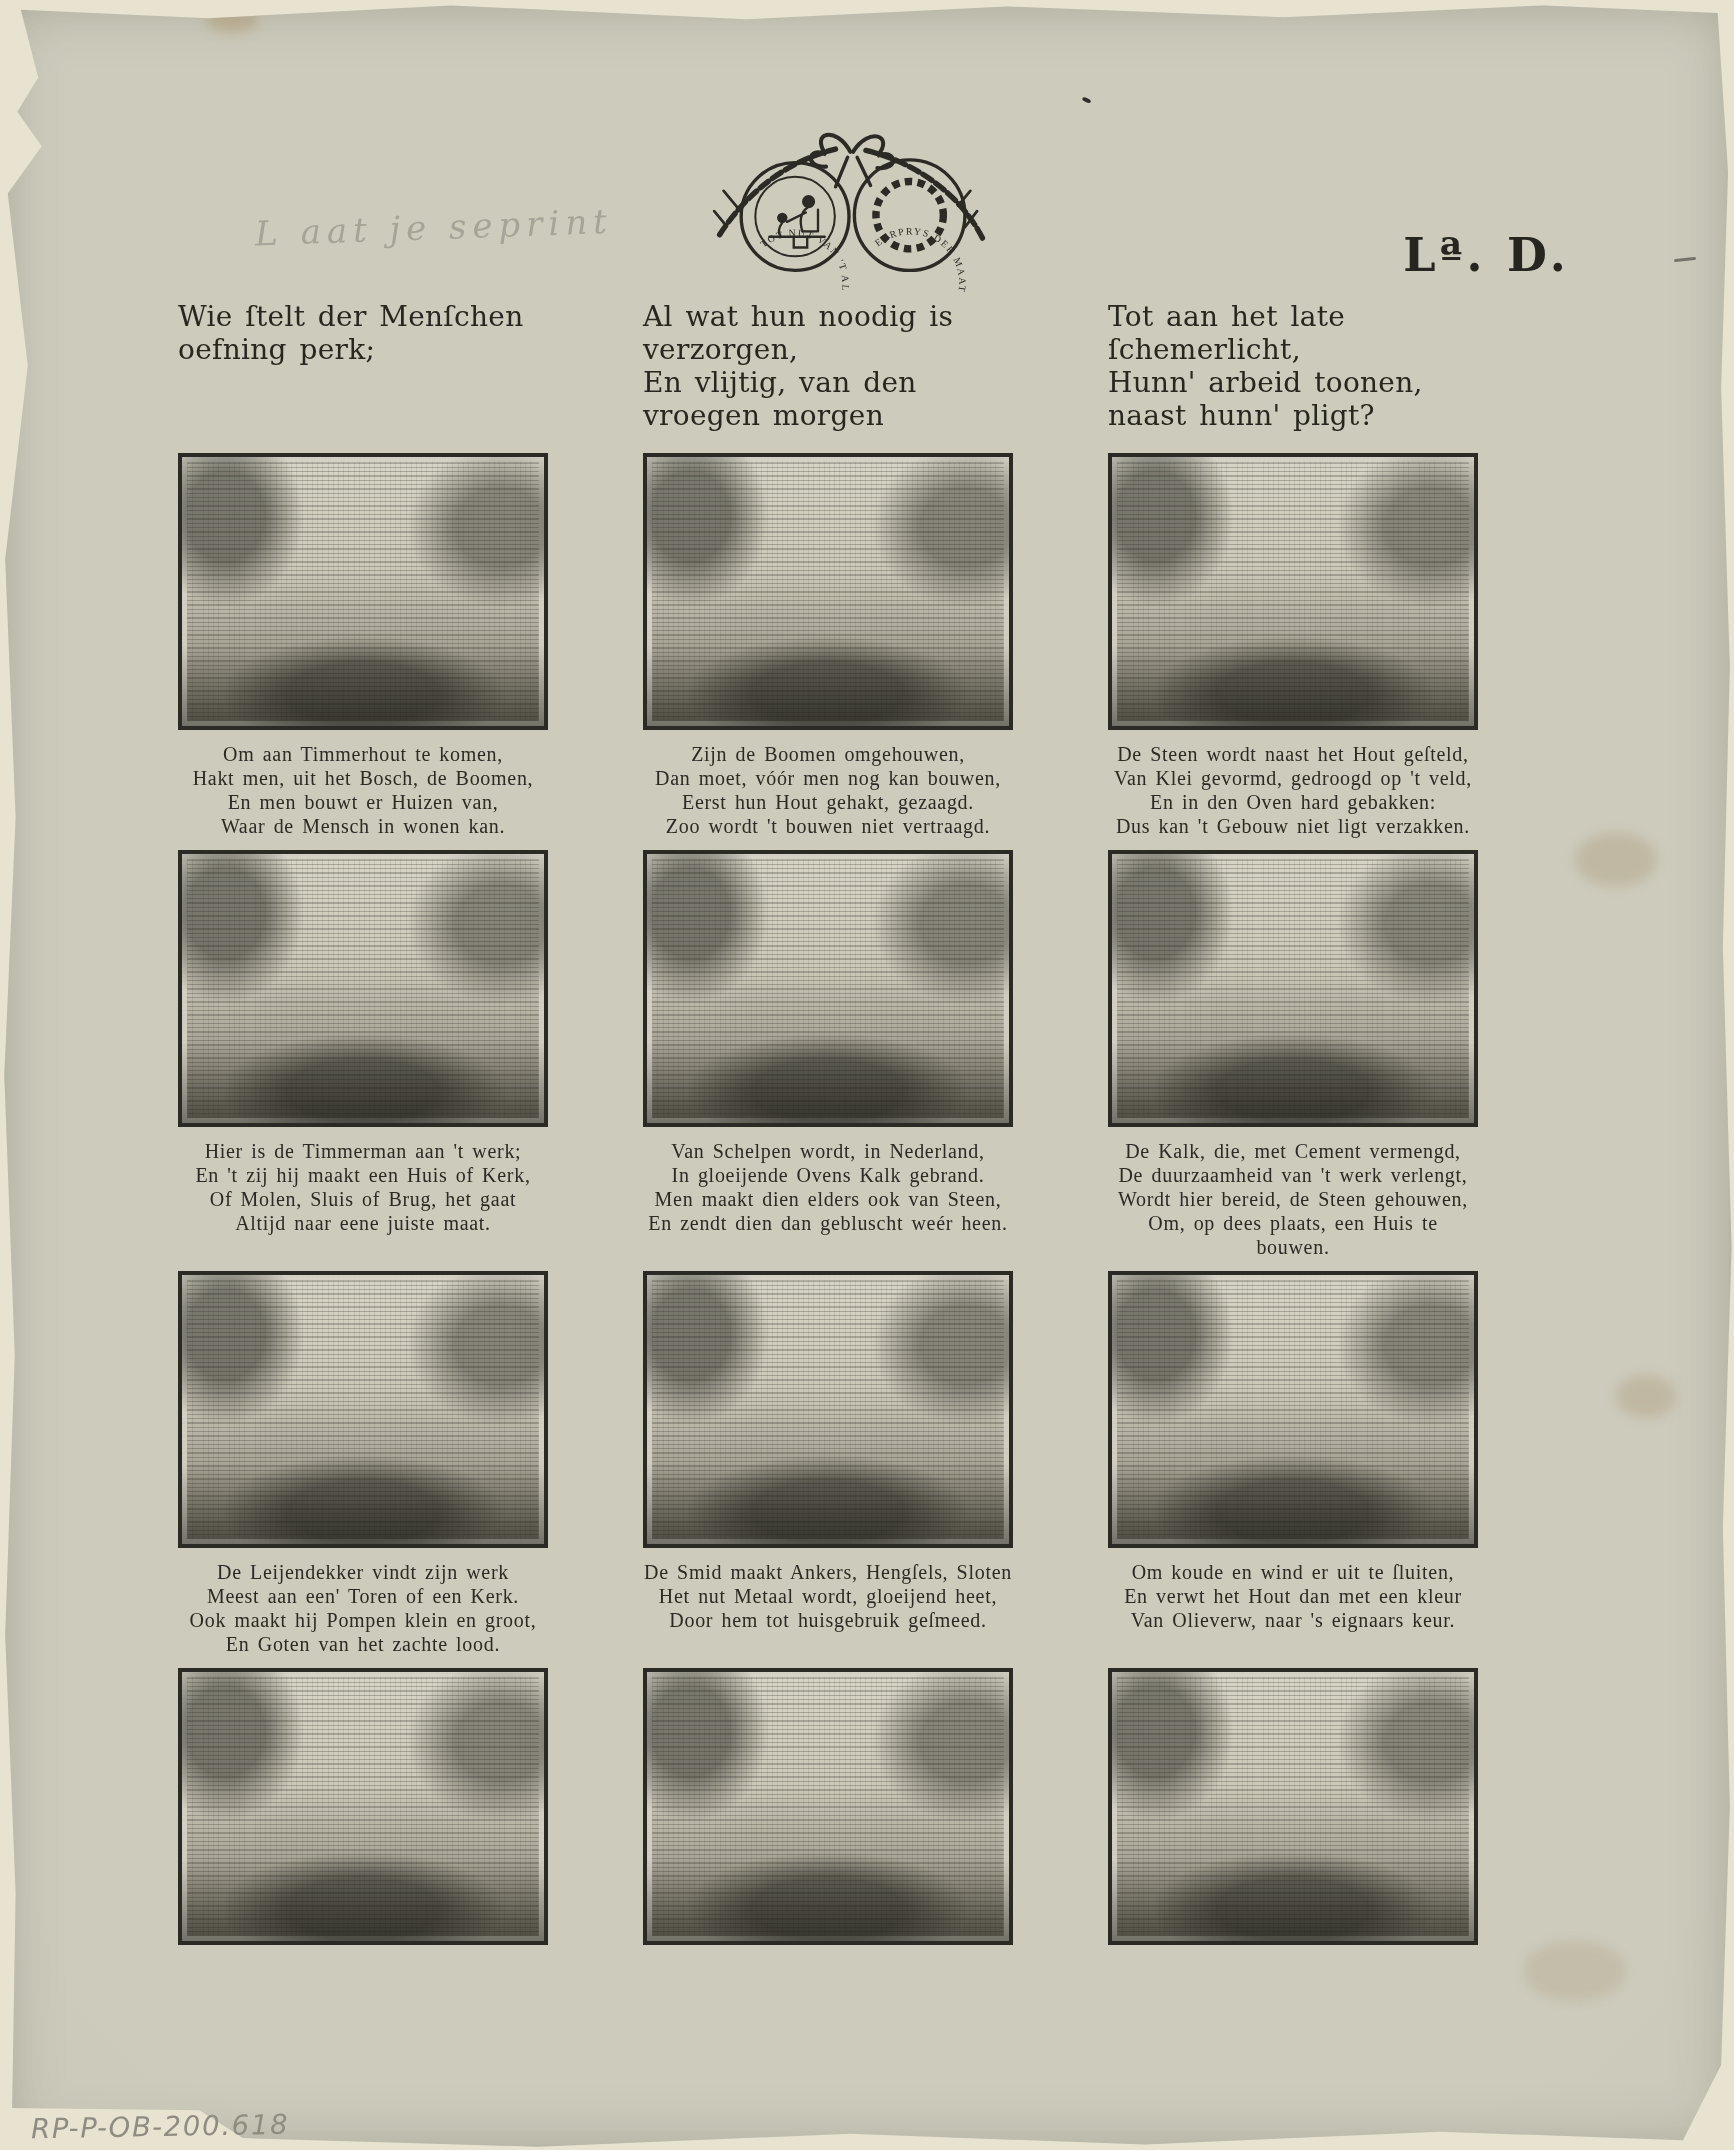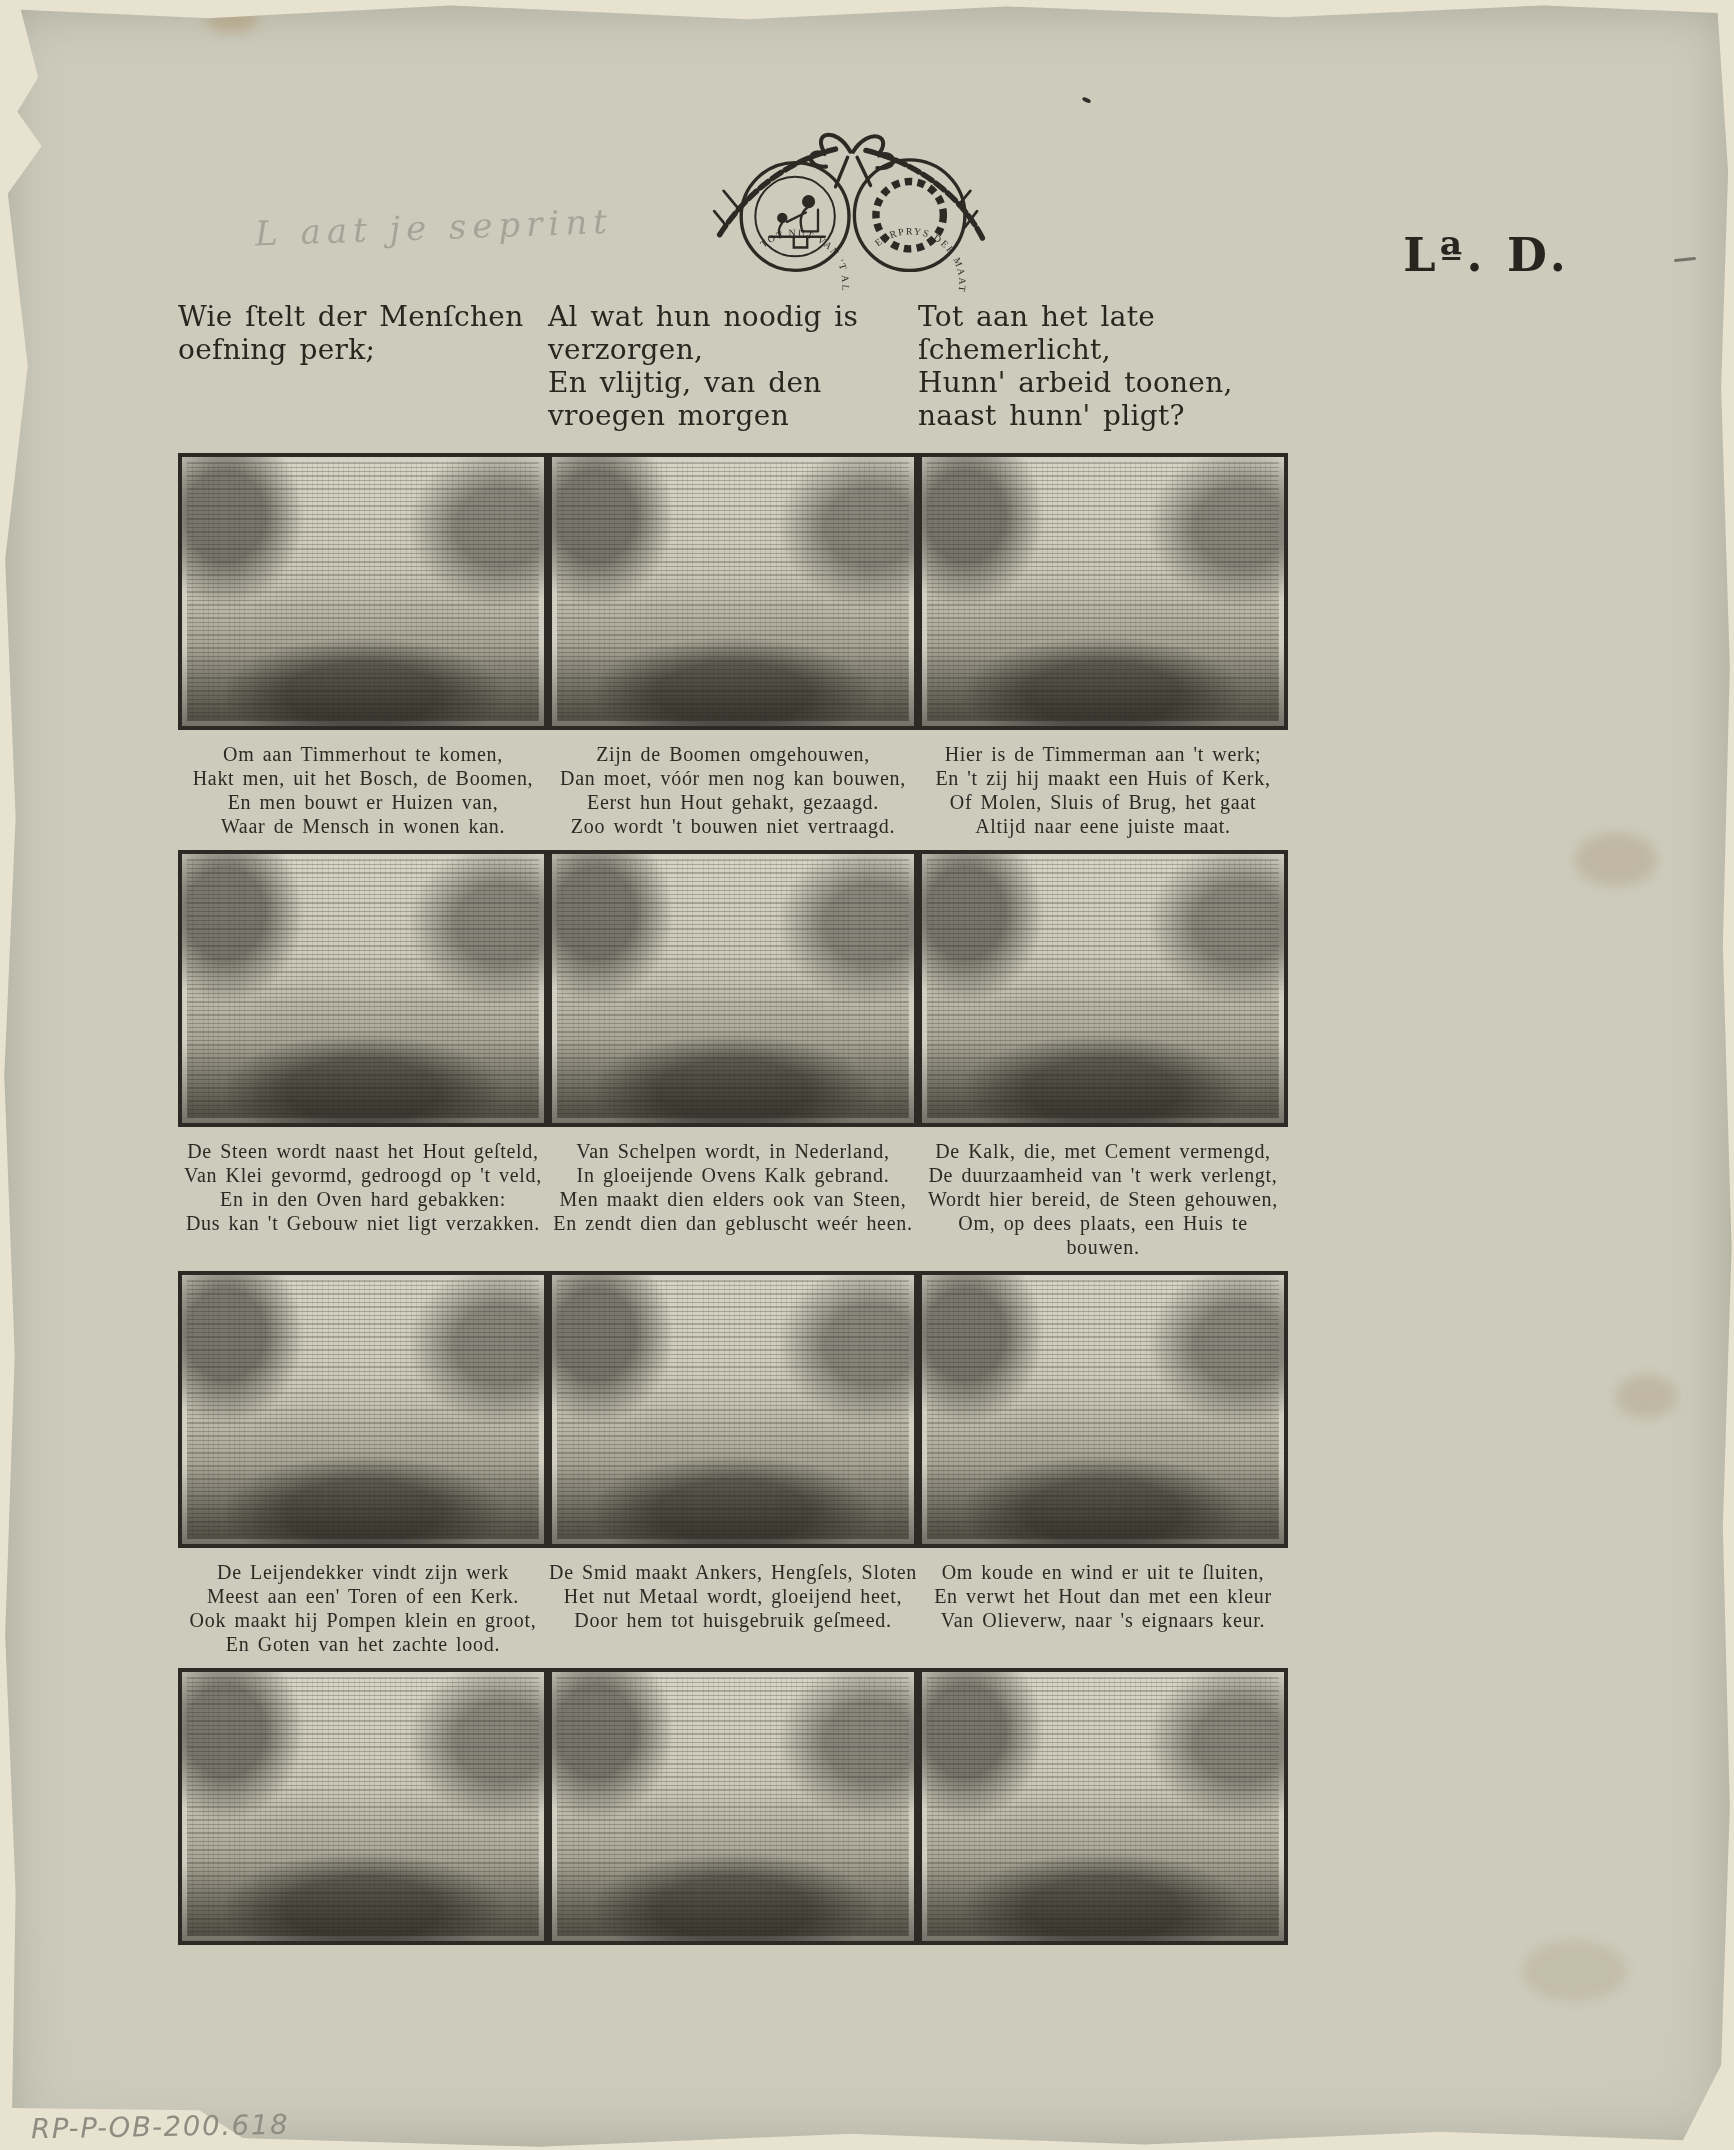--- a/index.html
+++ b/index.html
@@ -20,21 +20,21 @@
       0.9% 88%, 0.3% 76%, 0.85% 63%, 0.25% 50%, 0.9% 38%, 0.3% 26%, 1.6% 17%, 0.45% 9%, 2.4% 6.8%, 1.0% 5.2%, 2.2% 3.6%
     );
     color:#2a2924;
   }
   .emblem-wrap{padding-top:110px;width:310px;margin:0 auto;transform:translateX(-19px);}
   .plate-letter{
     position:absolute;top:228px;right:165px;
     font-size:46px;font-weight:bold;letter-spacing:4.3px;color:#26251f;
   }
   .headers-grid,.panel-grid{
-    display:grid;grid-template-columns:repeat(3,370px);
+    display:grid;grid-template-columns:repeat(3,370px);column-gap:95px;
     margin-left:178px;width:1299px;
   }
   .headers-grid{margin-top:5.2px;margin-bottom:20.6px;}
   .header-verse{font-size:28px;line-height:1.18;word-spacing:3.4px;letter-spacing:0.3px;color:#28271f;}
   .panel{margin-bottom:12px;}
   .woodcut{
     height:277px;border:4.3px solid #2b2a24;box-sizing:border-box;position:relative;overflow:hidden;
     box-shadow:inset 0 0 0 5.2px rgba(213,211,197,.9);
     background:
       repeating-linear-gradient(0deg, rgba(38,37,30,.26) 0 1.3px, transparent 1.3px 4.3px),
@@ -160,33 +160,33 @@
         <div class="caption">
           <div>Zijn de Boomen omgehouwen,</div>
           <div>Dan moet, vóór men nog kan bouwen,</div>
           <div>Eerst hun Hout gehakt, gezaagd.</div>
           <div>Zoo wordt 't bouwen niet vertraagd.</div>
         </div>
       </div>
       <div class="panel">
         <div class="woodcut"></div>
         <div class="caption">
+          <div>De Steen wordt naast het Hout geſteld,</div>
+          <div>Van Klei gevormd, gedroogd op 't veld,</div>
+          <div>En in den Oven hard gebakken:</div>
+          <div>Dus kan 't Gebouw niet ligt verzakken.</div>
+        </div>
+      </div>
+      <div class="panel">
+        <div class="woodcut"></div>
+        <div class="caption">
           <div>Hier is de Timmerman aan 't werk;</div>
           <div>En 't zij hij maakt een Huis of Kerk,</div>
           <div>Of Molen, Sluis of Brug, het gaat</div>
           <div>Altijd naar eene juiste maat.</div>
-        </div>
-      </div>
-      <div class="panel">
-        <div class="woodcut"></div>
-        <div class="caption">
-          <div>De Steen wordt naast het Hout geſteld,</div>
-          <div>Van Klei gevormd, gedroogd op 't veld,</div>
-          <div>En in den Oven hard gebakken:</div>
-          <div>Dus kan 't Gebouw niet ligt verzakken.</div>
         </div>
       </div>
       <div class="panel">
         <div class="woodcut"></div>
         <div class="caption">
           <div>Van Schelpen wordt, in Nederland,</div>
           <div>In gloeijende Ovens Kalk gebrand.</div>
           <div>Men maakt dien elders ook van Steen,</div>
           <div>En zendt dien dan gebluscht weér heen.</div>
         </div>

